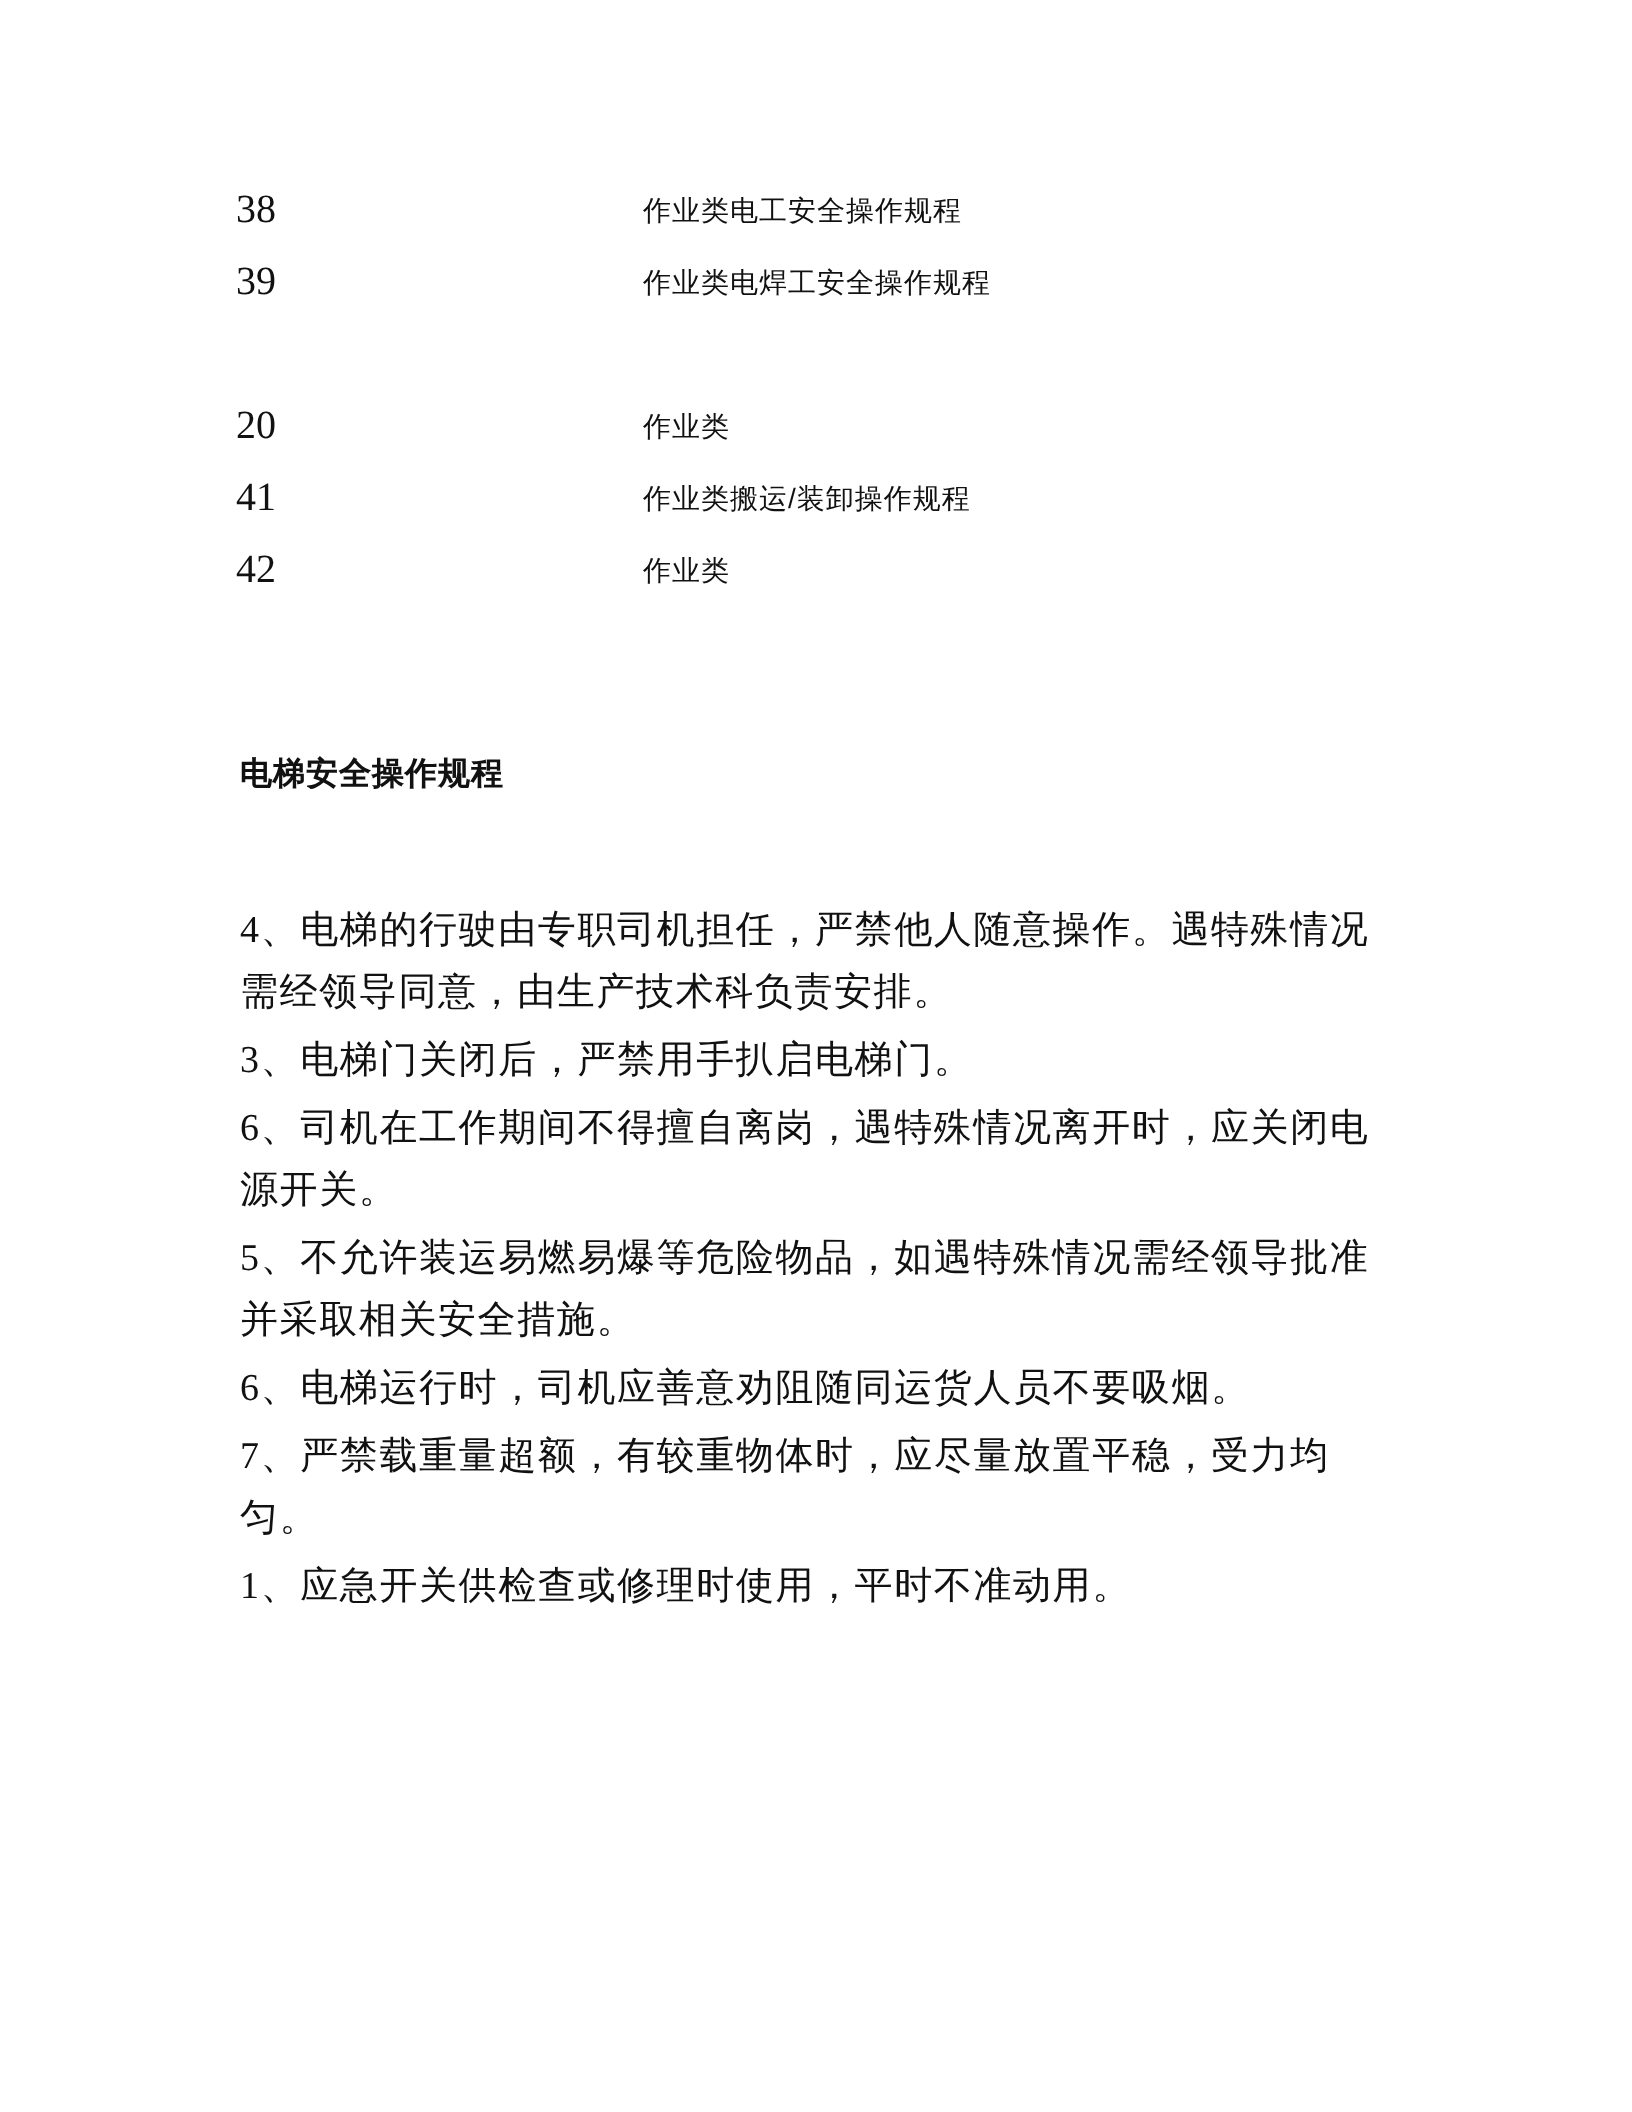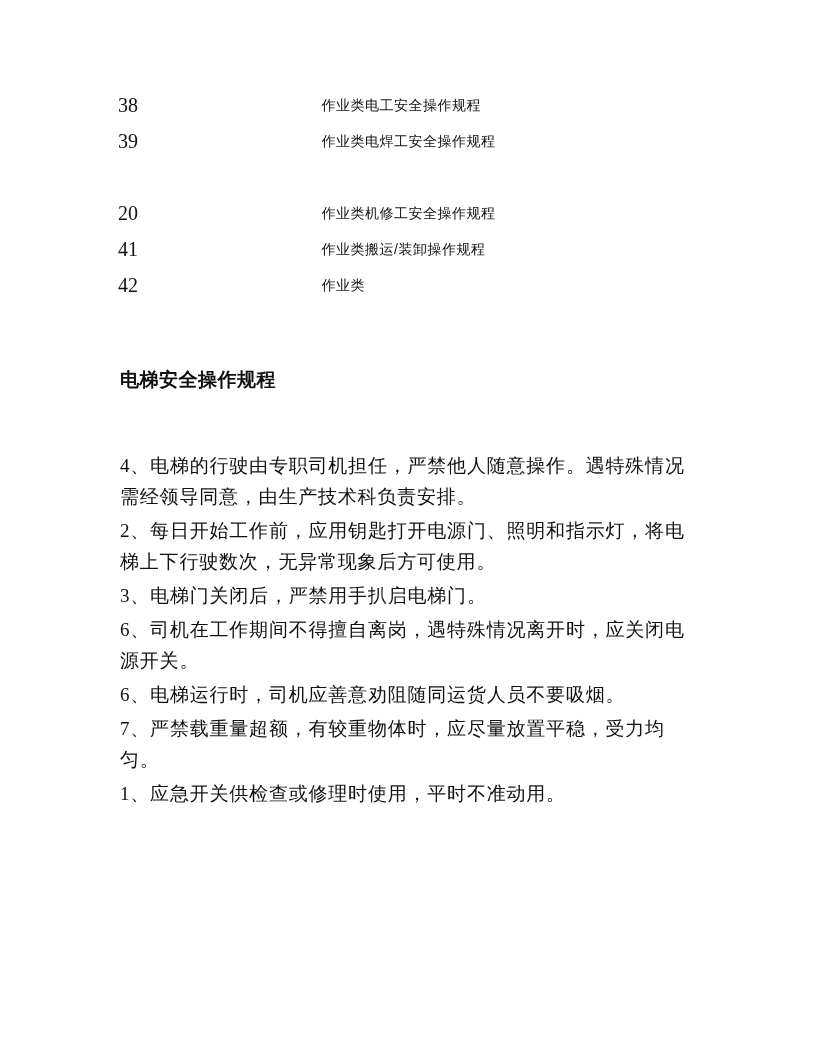--- a/index.html
+++ b/index.html
@@ -46,23 +46,23 @@
     font-family: "Liberation Sans", "DejaVu Sans", sans-serif;
     font-size: 14px;
     line-height: 20px;
     letter-spacing: 0.5px;
   }
 
   
   .section-heading {
     position: absolute;
     left: 120px;
-    top: 367px;
+    top: 377px;
     font-family: "Liberation Serif", "DejaVu Serif", serif;
-    font-size: 19px;
+    font-size: 16px;
     font-weight: 700;
     letter-spacing: 0.5px;
   }
 
   
   .body-text {
     position: absolute;
     left: 120px;
     top: 450px;
     width: 582px;
@@ -89,42 +89,41 @@
     </div>
     <div class="proc-row">
       <span class="col-no">39</span>
       <span class="col-cat">作业类</span>
       <span class="col-title">电焊工安全操作规程</span>
     </div>
     <div class="proc-row-spacer"></div>
     <div class="proc-row">
       <span class="col-no">20</span>
       <span class="col-cat">作业类</span>
-      <span class="col-title">机修工安全操作规程</span>
     </div>
     <div class="proc-row">
       <span class="col-no">41</span>
       <span class="col-cat">作业类</span>
       <span class="col-title">搬运/装卸操作规程</span>
     </div>
     <div class="proc-row">
       <span class="col-no">42</span>
       <span class="col-cat">作业类</span>
     </div>
   </div>
 
   <div class="section-heading">电梯安全操作规程</div>
 
   <div class="body-text">
     <p>4、电梯的行驶由专职司机担任，严禁他人随意操作。遇特殊情况
 需经领导同意，由生产技术科负责安排。</p>
-    <p>2、每日开始工作前，应用钥匙打开电源门、照明和指示灯，将电
-梯上下行驶数次，无异常现象后方可使用。</p>
     <p>3、电梯门关闭后，严禁用手扒启电梯门。</p>
     <p>6、司机在工作期间不得擅自离岗，遇特殊情况离开时，应关闭电
 源开关。</p>
+    <p>5、不允许装运易燃易爆等危险物品，如遇特殊情况需经领导批准
+并采取相关安全措施。</p>
     <p>6、电梯运行时，司机应善意劝阻随同运货人员不要吸烟。</p>
     <p>7、严禁载重量超额，有较重物体时，应尽量放置平稳，受力均
 匀。</p>
     <p>1、应急开关供检查或修理时使用，平时不准动用。</p>
   </div>
 
 </div>
 
 </body></html>

